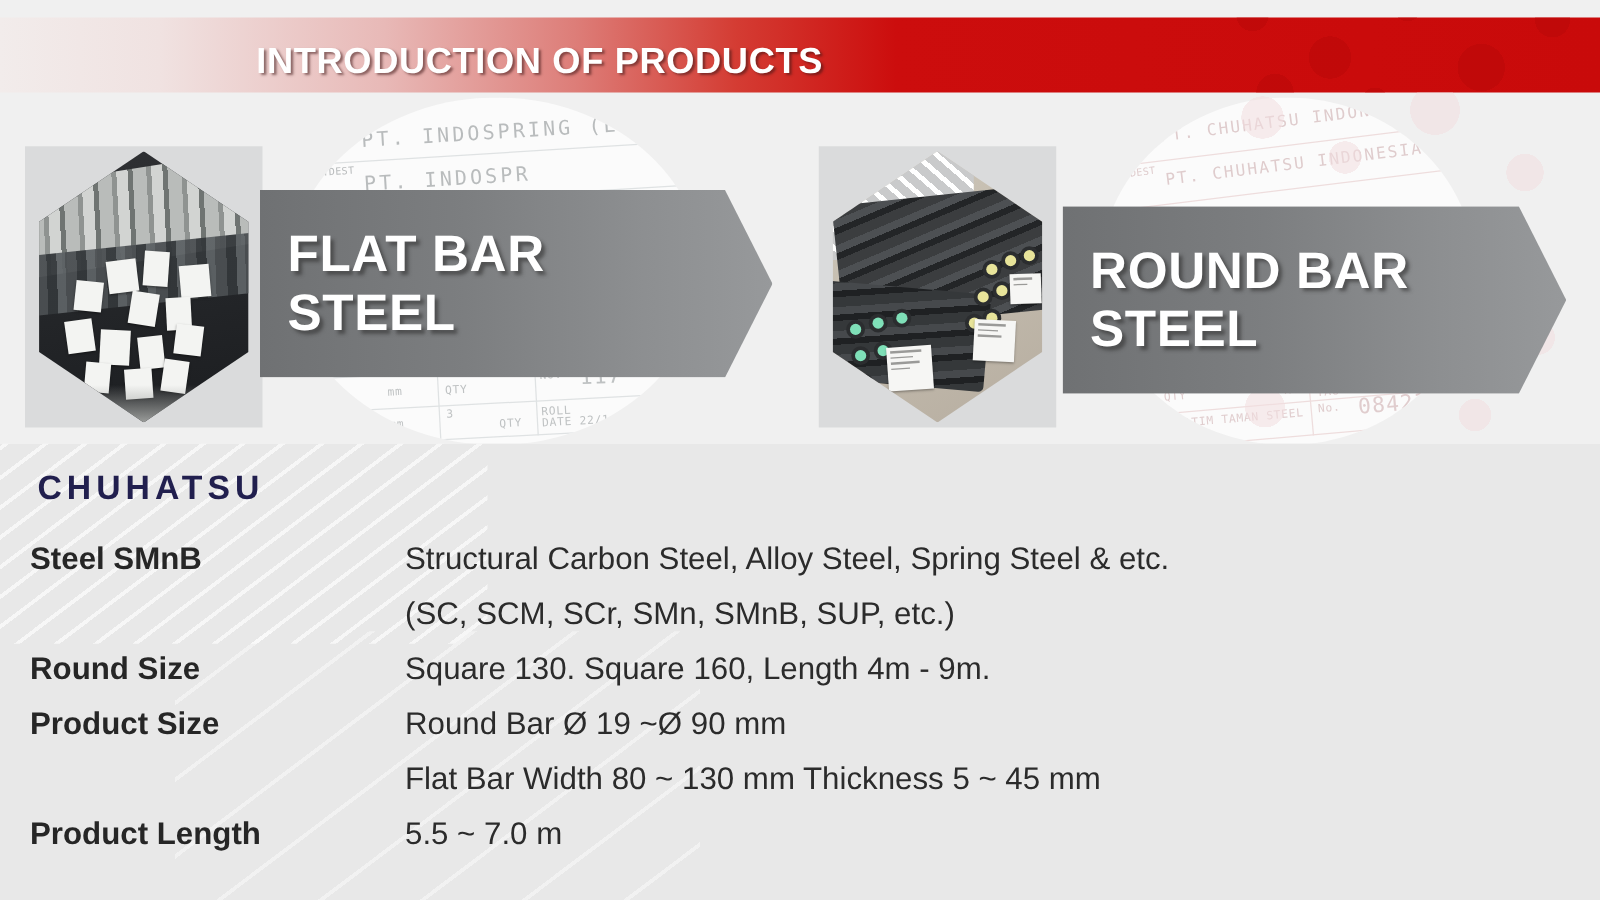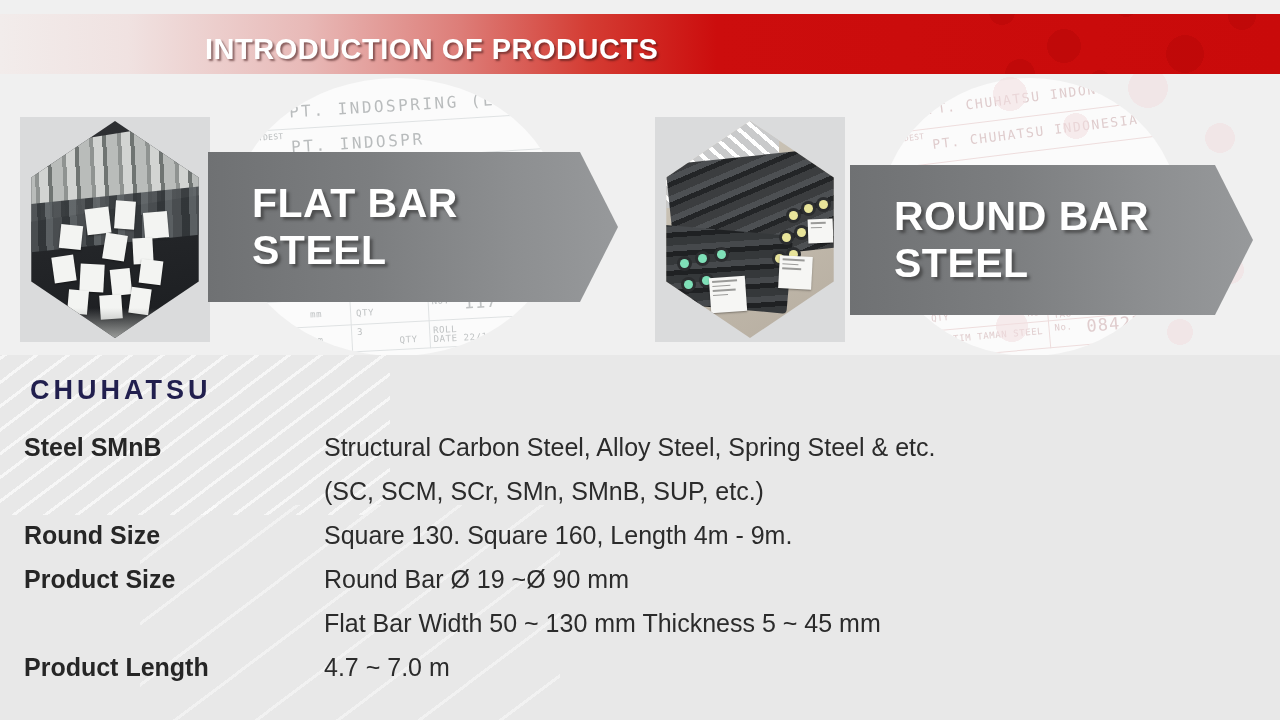--- a/index.html
+++ b/index.html
@@ -115,21 +115,21 @@
   
   .arrow{position:absolute;height:150px;
     clip-path:polygon(0 0, calc(100% - 38px) 0, 100% 50%, calc(100% - 38px) 100%, 0 100%);
     display:flex;align-items:center;}
   .arrow-left{left:208px;top:152px;width:410px;
     background:linear-gradient(to right,#6f7173 0%,#7c7e80 40%,#8d8f91 75%,#97999b 100%);}
   .arrow-right{left:850px;top:165px;width:403px;
     background:linear-gradient(to right,#6f7173 0%,#7c7e80 40%,#8d8f91 75%,#97999b 100%);}
   .arrow-text{
     color:#ffffff;font-weight:bold;font-size:41px;line-height:47px;
-    padding-left:44px;letter-spacing:.5px;
+    padding-left:22px;letter-spacing:.5px;
     text-shadow:3px 3px 3px rgba(55,55,55,.65);
   }
 
   
   .bottom{position:absolute;left:0;top:355px;width:1280px;height:365px;background:#e8e8e8;overflow:hidden;}
   .streaks{position:absolute;left:-30px;top:-40px;width:420px;height:200px;
     background:repeating-linear-gradient(-37deg,rgba(255,255,255,0) 0px,rgba(255,255,255,0) 16px,rgba(255,255,255,.85) 16px,rgba(255,255,255,.85) 19px);
     opacity:.75;}
   .streaks2{position:absolute;left:140px;top:150px;width:420px;height:230px;
     background:repeating-linear-gradient(-37deg,rgba(255,255,255,0) 0px,rgba(255,255,255,0) 46px,rgba(255,255,255,.7) 46px,rgba(255,255,255,.7) 49px);
@@ -351,22 +351,22 @@
     <tr>
       <td class="lbl">Round Size</td>
       <td class="val">Square 130. Square 160, Length 4m - 9m.</td>
     </tr>
     <tr>
       <td class="lbl">Product Size</td>
       <td class="val">Round Bar  Ø 19 ~Ø  90 mm</td>
     </tr>
     <tr>
       <td class="lbl"></td>
-      <td class="val">Flat Bar Width  50 ~ 130 mm   Thickness  5 ~ 45 mm</td>
+      <td class="val">Flat Bar Width  80 ~ 130 mm   Thickness  5 ~ 45 mm</td>
     </tr>
     <tr>
       <td class="lbl">Product Length</td>
-      <td class="val">4.7 ~ 7.0 m</td>
+      <td class="val">5.5 ~ 7.0 m</td>
     </tr>
   </tbody>
     </table>
 
 </div>
 
 </body></html>

